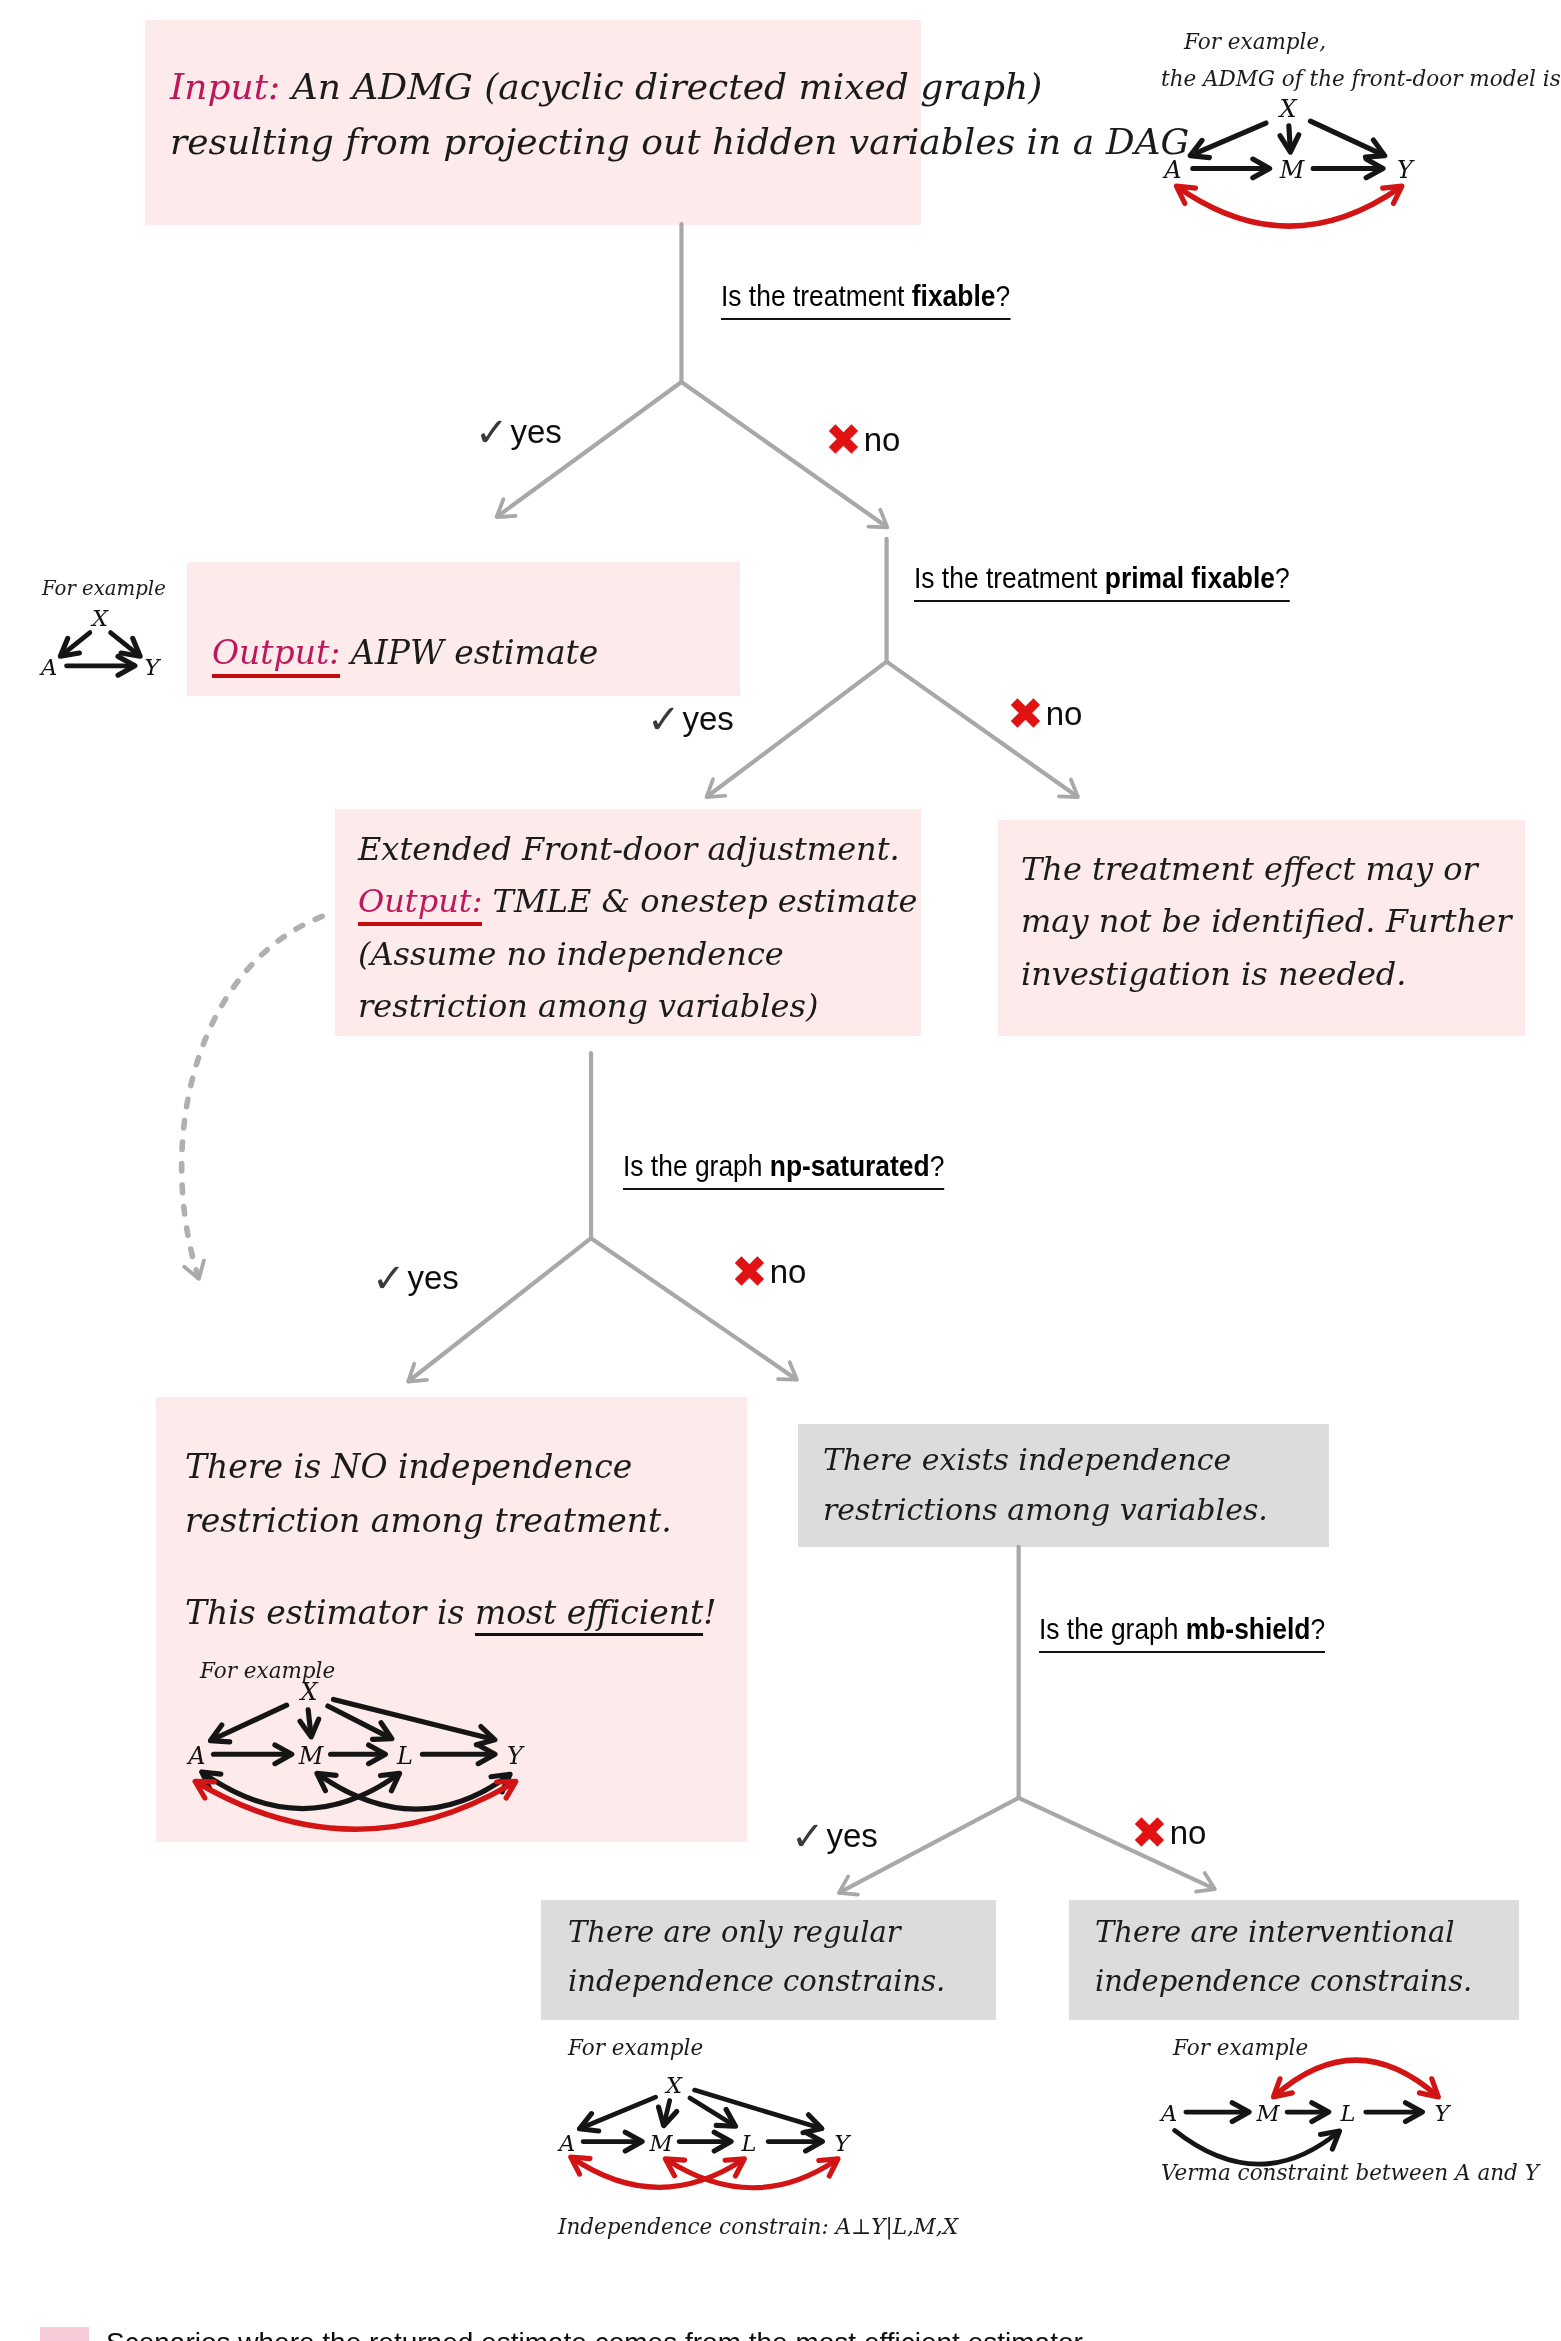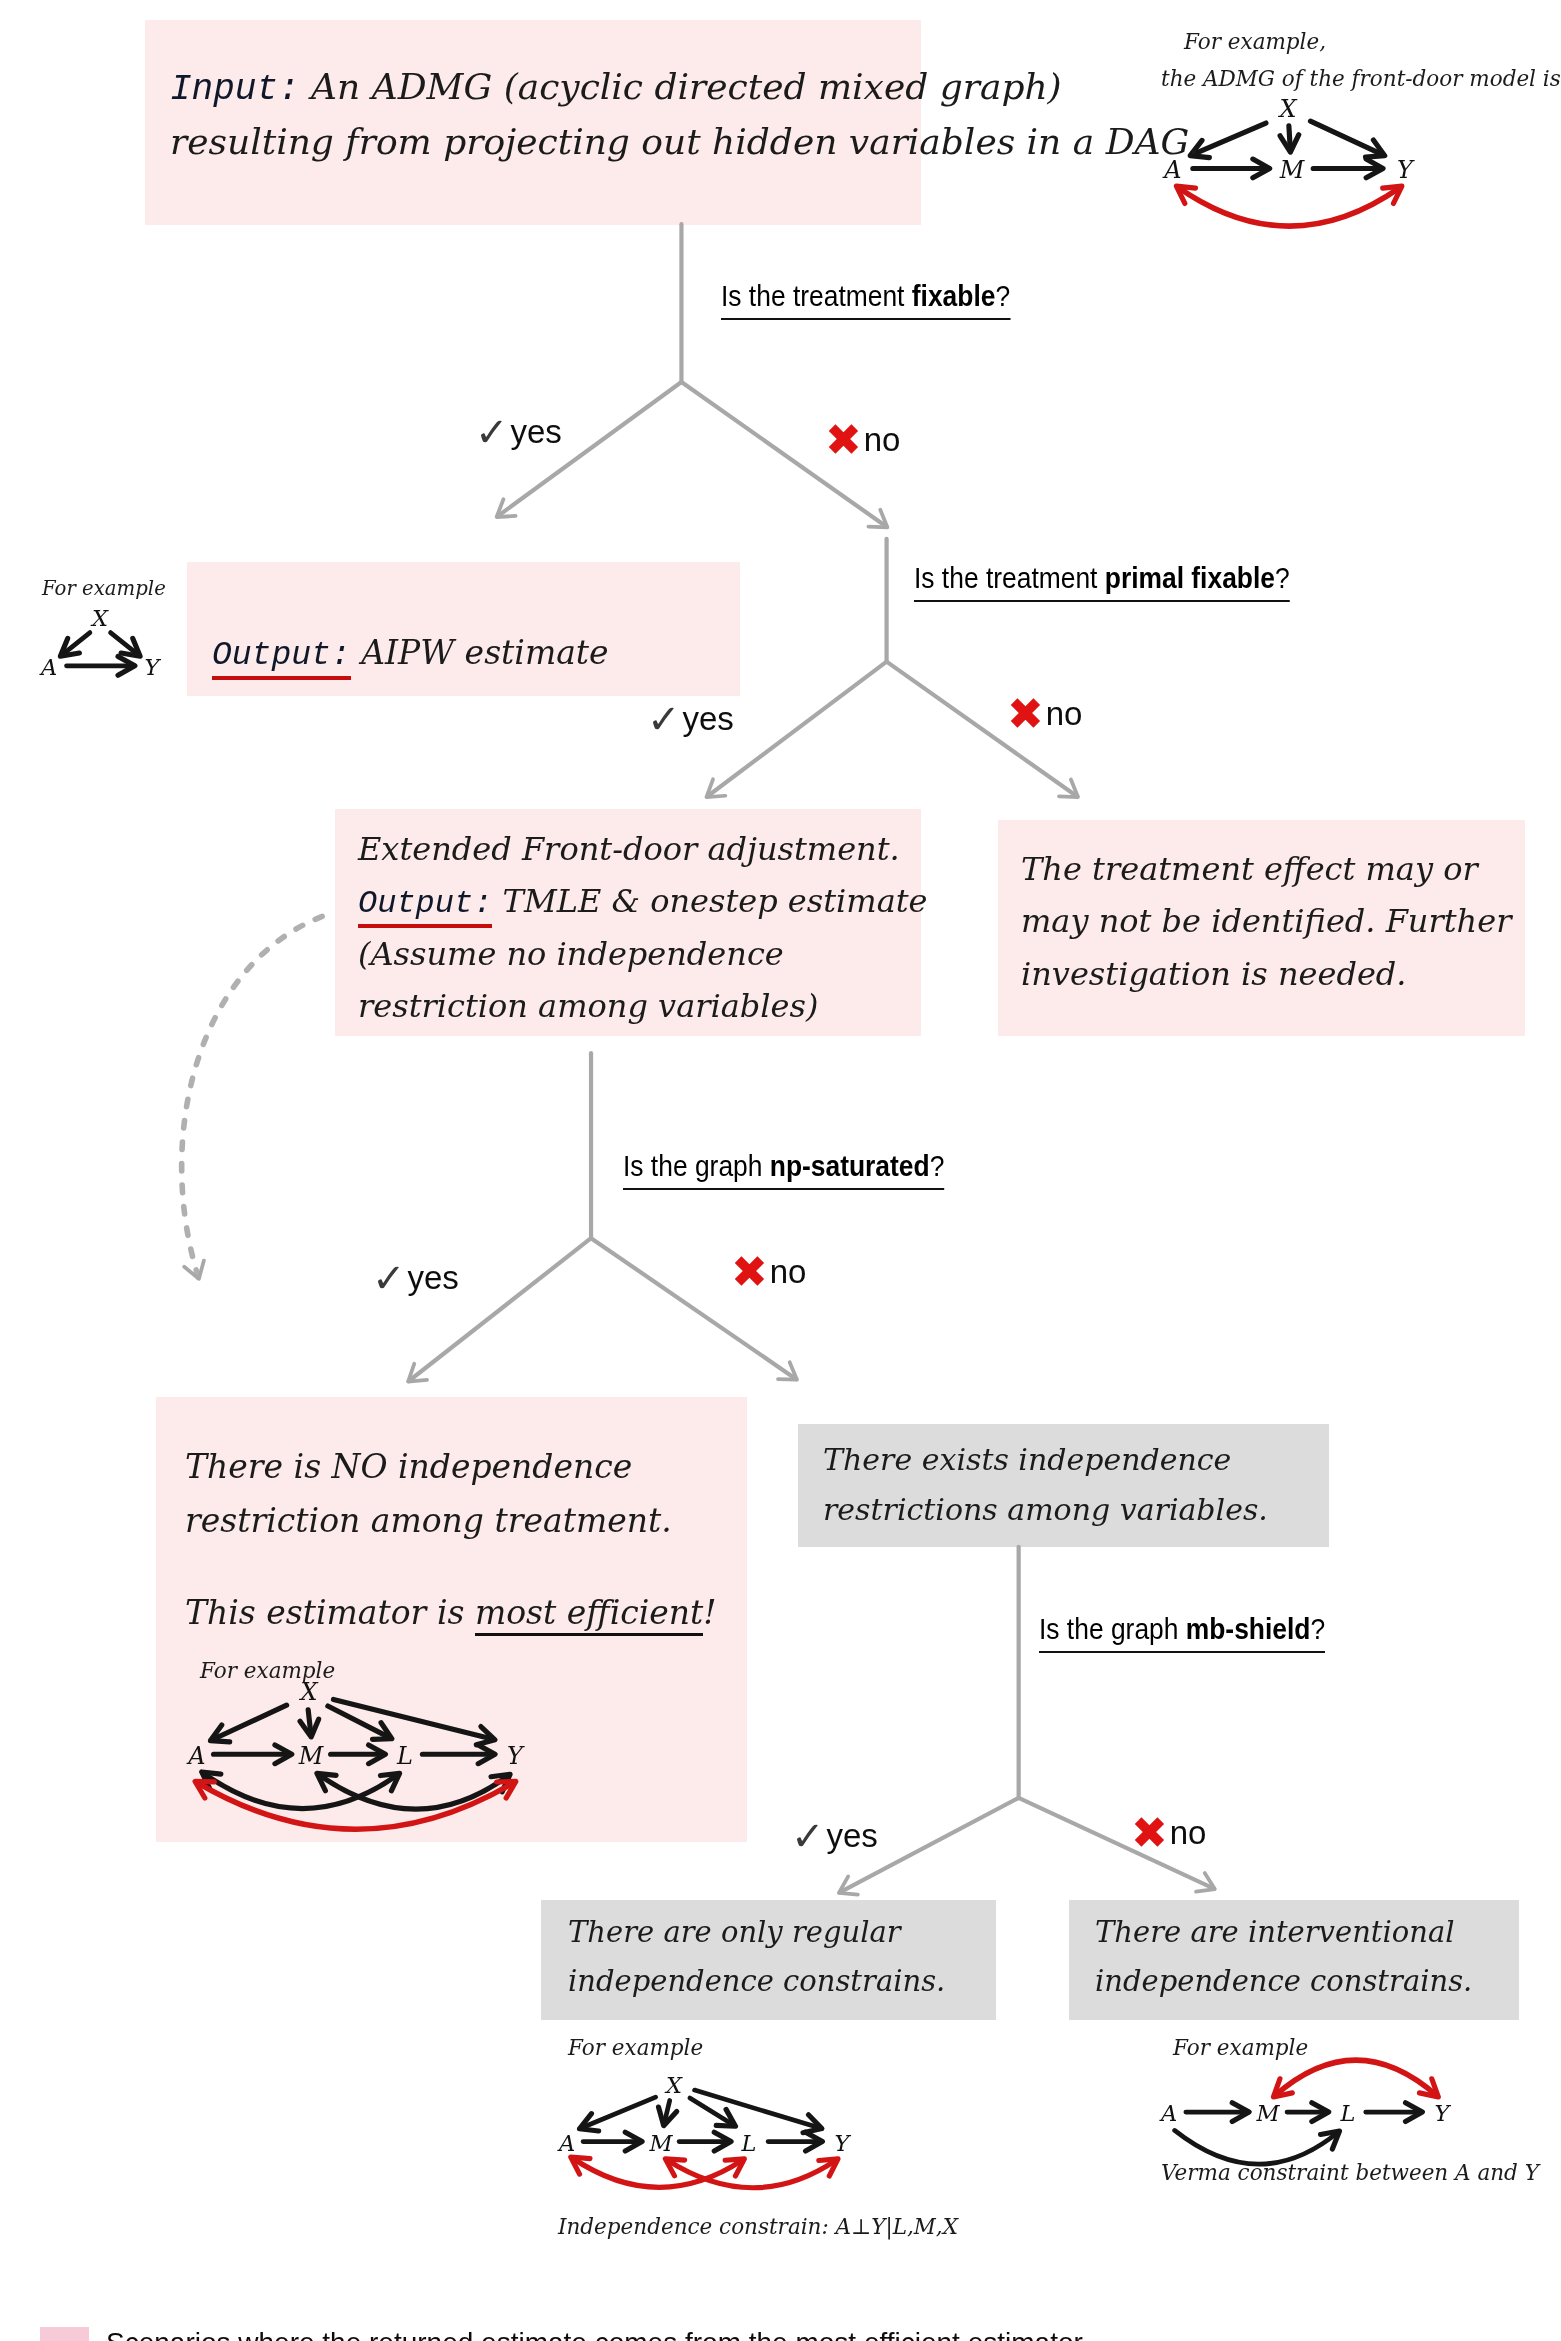--- a/index.html
+++ b/index.html
@@ -5,21 +5,21 @@
   html,body{margin:0;padding:0;background:#ffffff;}
   #canvas{position:relative;width:1561px;height:3103px;background:#ffffff;overflow:hidden;
           font-family:"Liberation Sans",sans-serif;}
   .box{position:absolute;z-index:0;}
   .pinkbox{background:#fcebea;}
   .graybox{background:#dcdcdc;}
   svg.overlay{position:absolute;left:0;top:0;z-index:1;}
   .txt{position:absolute;z-index:2;white-space:nowrap;}
   
   .hw{font-family:"DejaVu Serif",serif;font-style:italic;color:#1b1b1b;}
-  .hw-red{color:#0f172a;font-family:Liberation Mono, monospace;}
+  .hw-red{color:#be185d;}
   .u-red{border-bottom:4.2px solid #c60d0d;padding-bottom:1.9px;}
   .u-blk{border-bottom:3.7px solid #111;padding-bottom:0.9px;}
   
   .q{font-size:30px;color:#000;transform:scaleX(0.88);transform-origin:left bottom;}
   .q .inner{display:inline-block;border-bottom:2.8px solid #111;padding-bottom:4.7px;}
   .q b{font-weight:700;}
   
   .yn{display:flex;align-items:center;gap:1.9px;z-index:2;position:absolute;}
   .check{font-family:"DejaVu Sans",sans-serif;font-weight:700;font-size:40px;color:#3a3a3a;line-height:1;}
   .cross{font-family:"DejaVu Sans",sans-serif;font-weight:700;font-size:44px;color:#e01212;line-height:1;}

